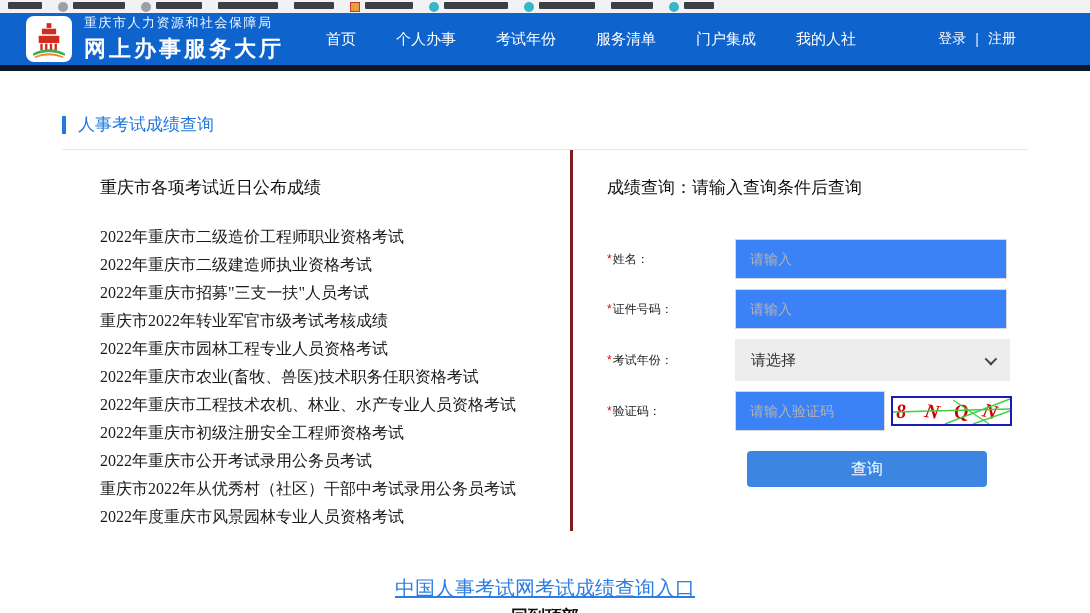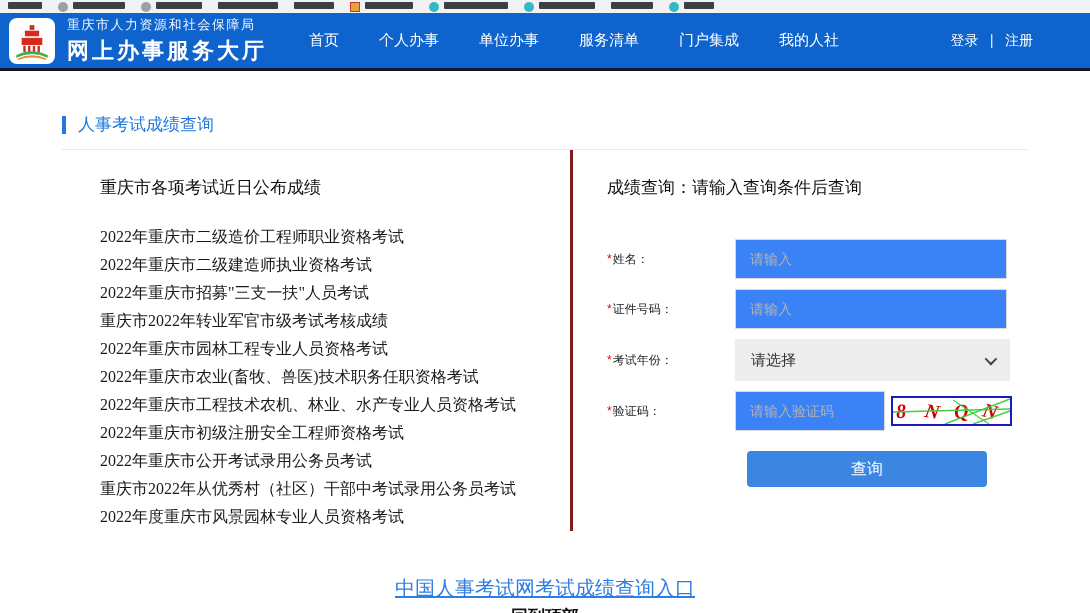--- a/index.html
+++ b/index.html
@@ -10,31 +10,31 @@
   .bookmarks-bar { height:13px; background:#f1f2f4; display:flex; align-items:flex-start;
     padding:2px 8px 0 8px; gap:16px; overflow:hidden; }
   .bm-group { display:flex; align-items:flex-start; gap:5px; flex-shrink:0; }
   .bm-dash { height:7px; background:#3c3f44; border-radius:1px; }
   .bm-dot { width:10px; height:10px; border-radius:50%; margin-top:0; }
   .bm-dot.gray { background:#9aa0a6; }
   .bm-dot.teal { background:#35b6c9; }
   .bm-sq { width:10px; height:10px; background:#e8a03a; border:1px solid #c0392b; }
 
   
-  .header { height:58px; background:#0f63cd; border-bottom:3px solid #0f172a;
-    display:flex; align-items:center; padding:0 9px; color:#fff; }
+  .header { height:58px; background:#0f63cd; border-bottom:6px solid #0f172a;
+    display:flex; align-items:center; padding:0 26px; color:#fff; }
   .logo-wrap { display:flex; align-items:center; }
   .logo-icon { width:46px; height:46px; background:#fff; border-radius:8px;
     display:flex; align-items:center; justify-content:center; margin-right:12px; }
   .titles { display:flex; flex-direction:column; }
   .org-name { font-size:13px; letter-spacing:1.5px; color:#f0f6ff; margin-bottom:2px; }
   .site-name { font-size:22px; font-weight:bold; letter-spacing:3px; }
   .nav { display:flex; gap:40px; margin-left:42px; font-size:15px; }
   .nav-item { cursor:pointer; white-space:nowrap; }
-  .auth { margin-left:auto; margin-right:48px; font-size:14px; display:flex; gap:9px; align-items:center;font-family:Liberation Mono, monospace; }
+  .auth { margin-left:auto; margin-right:48px; font-size:14px; display:flex; gap:9px; align-items:center; }
   .auth span { cursor:pointer; }
   .auth .sep { cursor:default; opacity:.9; }
 
   
   .content { padding:0 62px; }
   .page-title-row { margin-top:42px; display:flex; align-items:center; }
   .title-bar { width:4px; height:18px; background:#2279dd; margin-right:12px; }
   .page-title { color:#2279dd; font-size:17px; }
   .h-divider { height:1px; background:#e8e8e8; margin-top:13px; }
 
@@ -141,21 +141,21 @@
       </svg>
     </div>
     <div class="titles">
       <div class="org-name">重庆市人力资源和社会保障局</div>
       <div class="site-name">网上办事服务大厅</div>
     </div>
   </div>
   <div class="nav">
     <span class="nav-item">首页</span>
     <span class="nav-item">个人办事</span>
-    <span class="nav-item">单位办事</span>
+    <span class="nav-item">考试年份</span>
     <span class="nav-item">服务清单</span>
     <span class="nav-item">门户集成</span>
     <span class="nav-item">我的人社</span>
   </div>
   <div class="auth">
     <span>登录</span>
     <span class="sep">|</span>
     <span>注册</span>
   </div>
 </div>

